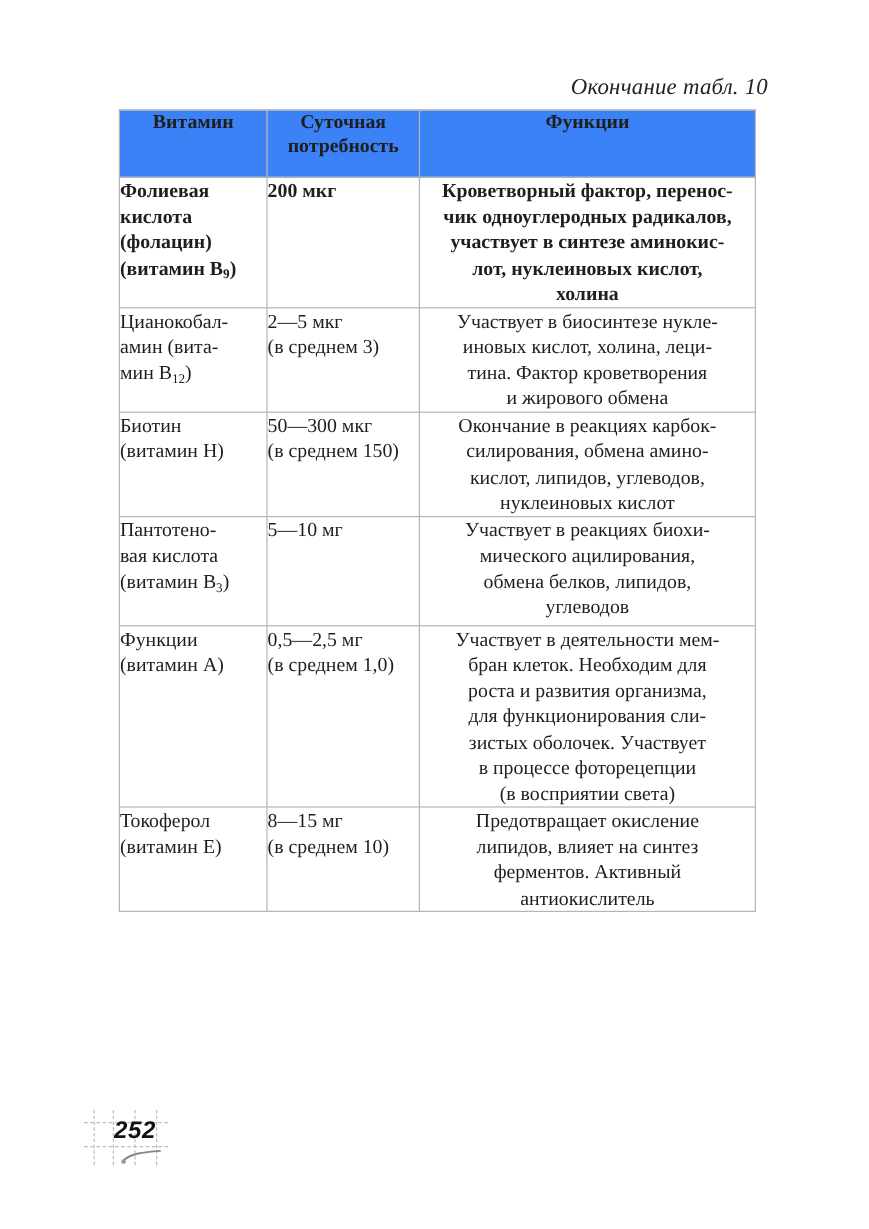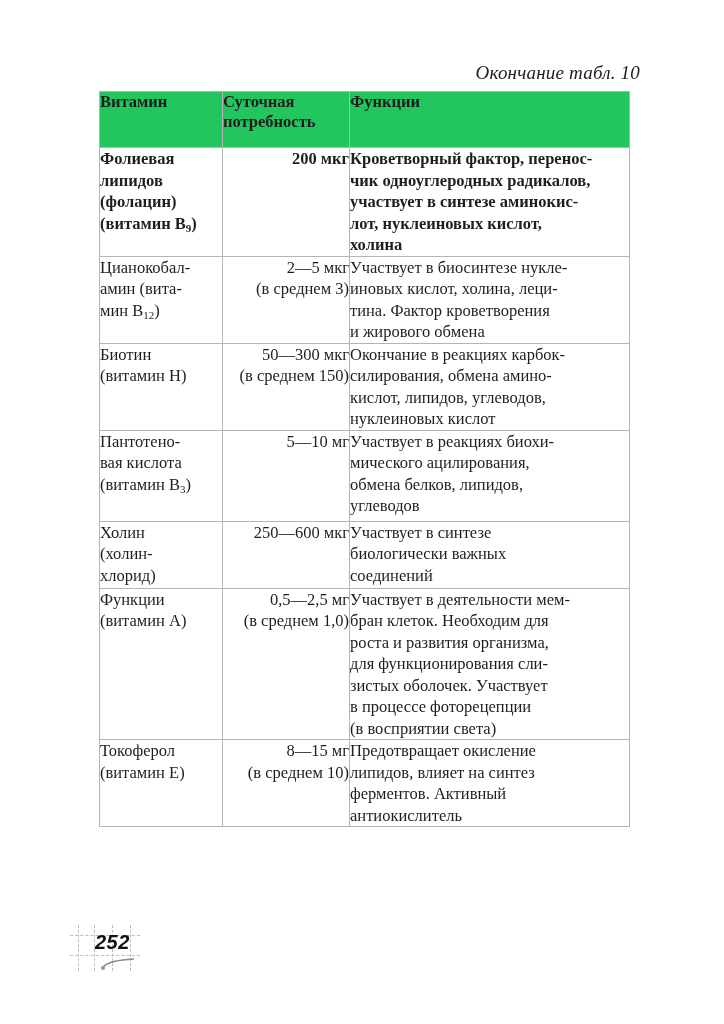--- a/index.html
+++ b/index.html
@@ -39,40 +39,40 @@
     }
     table.vit td, table.vit th {
       border: 1.5px solid #b5b5b5;
       vertical-align: top;
       padding: 0;
     }
     col.c1 { width: 123px; }
     col.c2 { width: 127px; }
     col.c3 { width: 280px; }
     thead th {
-      background: #22c55e;
+      background: #3b82f6;
       height: 55px;
       font-weight: bold;
       vertical-align: middle;
-      text-align: left;
+      text-align: center;
       font-size: 16.5px;
       line-height: 20px;
     }
     td.name {
       padding: 8px 6px 0 9px;
       text-align: left;
     }
     td.dose {
       padding: 8px 2px 0 2px;
-      text-align: right;
+      text-align: left;
       margin-top: 18px;
     }
     td.func {
       padding: 8px 6px 0 14px;
-      text-align: left;
+      text-align: center;
     }
     .ln { display: block; white-space: nowrap; }
     sub { font-size: 11px; line-height: 0; vertical-align: -3px; }
     tr.r1 td { height: 97px; font-weight: bold; }
     tr.r2 td { height: 81px; }
     tr.r3 td { height: 81px; }
     tr.r4 td { height: 90px; }
     tr.r5 td { height: 66px; }
     tr.r6 td { height: 139px; }
     tr.r7 td { height: 66px; }
@@ -132,21 +132,21 @@
         <span class="ln">Суточная</span>
         <span class="ln">потребность</span>
       </th>
       <th>Функции</th>
     </tr>
   </thead>
   <tbody id="tbody">
       <tr class="r1">
         <td class="name">
           <span class="ln"><span>Фолиевая</span></span>
-          <span class="ln"><span>липидов</span></span>
+          <span class="ln"><span>кислота</span></span>
           <span class="ln"><span>(фолацин)</span></span>
           <span class="ln"><span>(витамин B</span><sub>9</sub><span>)</span></span>
         </td>
         <td class="dose">
           <span class="ln">200 мкг</span>
         </td>
         <td class="func">
           <span class="ln">Кроветворный фактор, перенос-</span>
           <span class="ln">чик одноуглеродных радикалов,</span>
           <span class="ln">участвует в синтезе  аминокис-</span>
@@ -194,35 +194,20 @@
           <span class="ln"><span>(витамин B</span><sub>3</sub><span>)</span></span>
         </td>
         <td class="dose">
           <span class="ln">5—10 мг</span>
         </td>
         <td class="func">
           <span class="ln">Участвует в реакциях биохи-</span>
           <span class="ln">мического ацилирования,</span>
           <span class="ln">обмена белков, липидов,</span>
           <span class="ln">углеводов</span>
-        </td>
-      </tr>
-      <tr class="r5">
-        <td class="name">
-          <span class="ln"><span>Холин</span></span>
-          <span class="ln"><span>(холин-</span></span>
-          <span class="ln"><span>хлорид)</span></span>
-        </td>
-        <td class="dose">
-          <span class="ln">250—600 мкг</span>
-        </td>
-        <td class="func">
-          <span class="ln">Участвует в синтезе</span>
-          <span class="ln">биологически важных</span>
-          <span class="ln">соединений</span>
         </td>
       </tr>
       <tr class="r6">
         <td class="name">
           <span class="ln"><span>Функции</span></span>
           <span class="ln"><span>(витамин A)</span></span>
         </td>
         <td class="dose">
           <span class="ln">0,5—2,5 мг</span>
           <span class="ln">(в среднем 1,0)</span>

